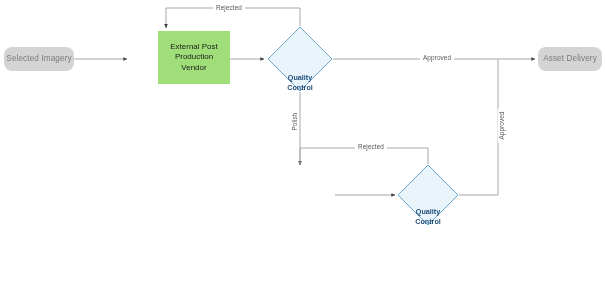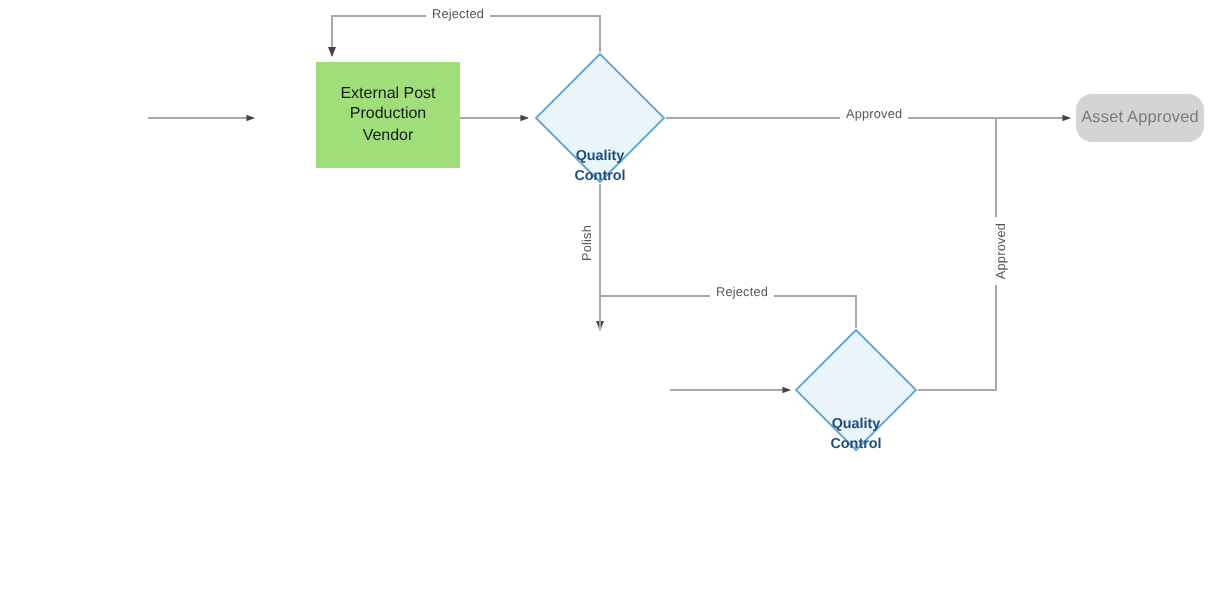--- a/index.html
+++ b/index.html
@@ -115,20 +115,23 @@
       <path d="M 300 92 L 300 165" marker-end="url(#arrow)"></path>
 
       <path d="M 335 195 L 395 195" marker-end="url(#arrow-sm)"></path>
 
       <path d="M 428 164 L 428 148 L 300 148 L 300 165"></path>
 
       <path d="M 459 195 L 498 195 L 498 59"></path>
     </g>
   </svg>
 
+  <div class="node terminal" style="left:4px; top:47px; width:70px; height:24px;">
+    <span>Selected Imagery</span>
+  </div>
 
   <div class="node process" style="left:114px; top:31px; width:72px; height:53px;margin-left:44px;">
     <span>
       <span>External Post</span><br>
       <span>Production Vendor</span>
     </span>
   </div>
 
   <div class="decision-wrap" style="left:267px; top:26px; width:66px; height:66px;">
     <svg class="decision-shape" viewBox="0 0 66 66" xmlns="http://www.w3.org/2000/svg">
@@ -136,21 +139,21 @@
     </svg>
     <div class="decision-label">
       <span>
         <span>Quality</span><br>
         <span>Control</span>
       </span>
     </div>
   </div>
 
   <div class="node terminal" style="left:538px; top:47px; width:64px; height:24px;">
-    <span>Asset Approved</span>
+    <span>Asset Delivery</span>
   </div>
 
 
   <div class="decision-wrap" style="left:397px; top:164px; width:62px; height:62px;">
     <svg class="decision-shape" viewBox="0 0 62 62" xmlns="http://www.w3.org/2000/svg">
       <polygon points="31,1 61,31 31,61 1,31" fill="#eaf4fb" stroke="#6ba8ce" stroke-width="1"></polygon>
     </svg>
     <div class="decision-label">
       <span>
         <span>Quality</span><br>

